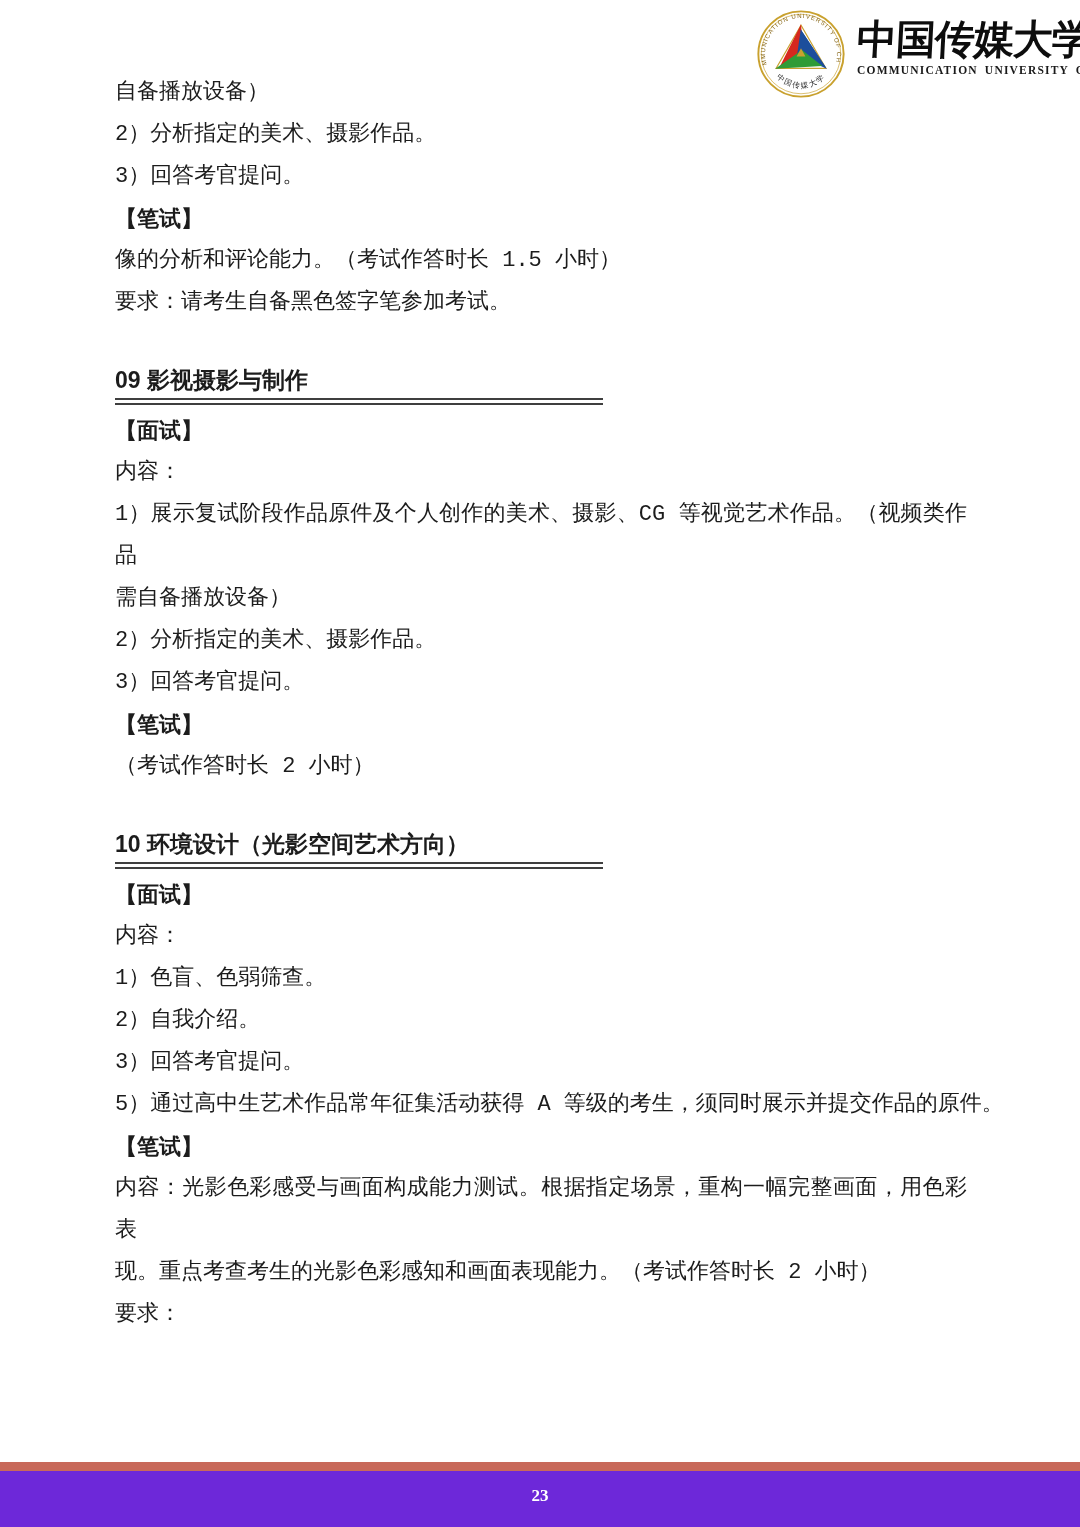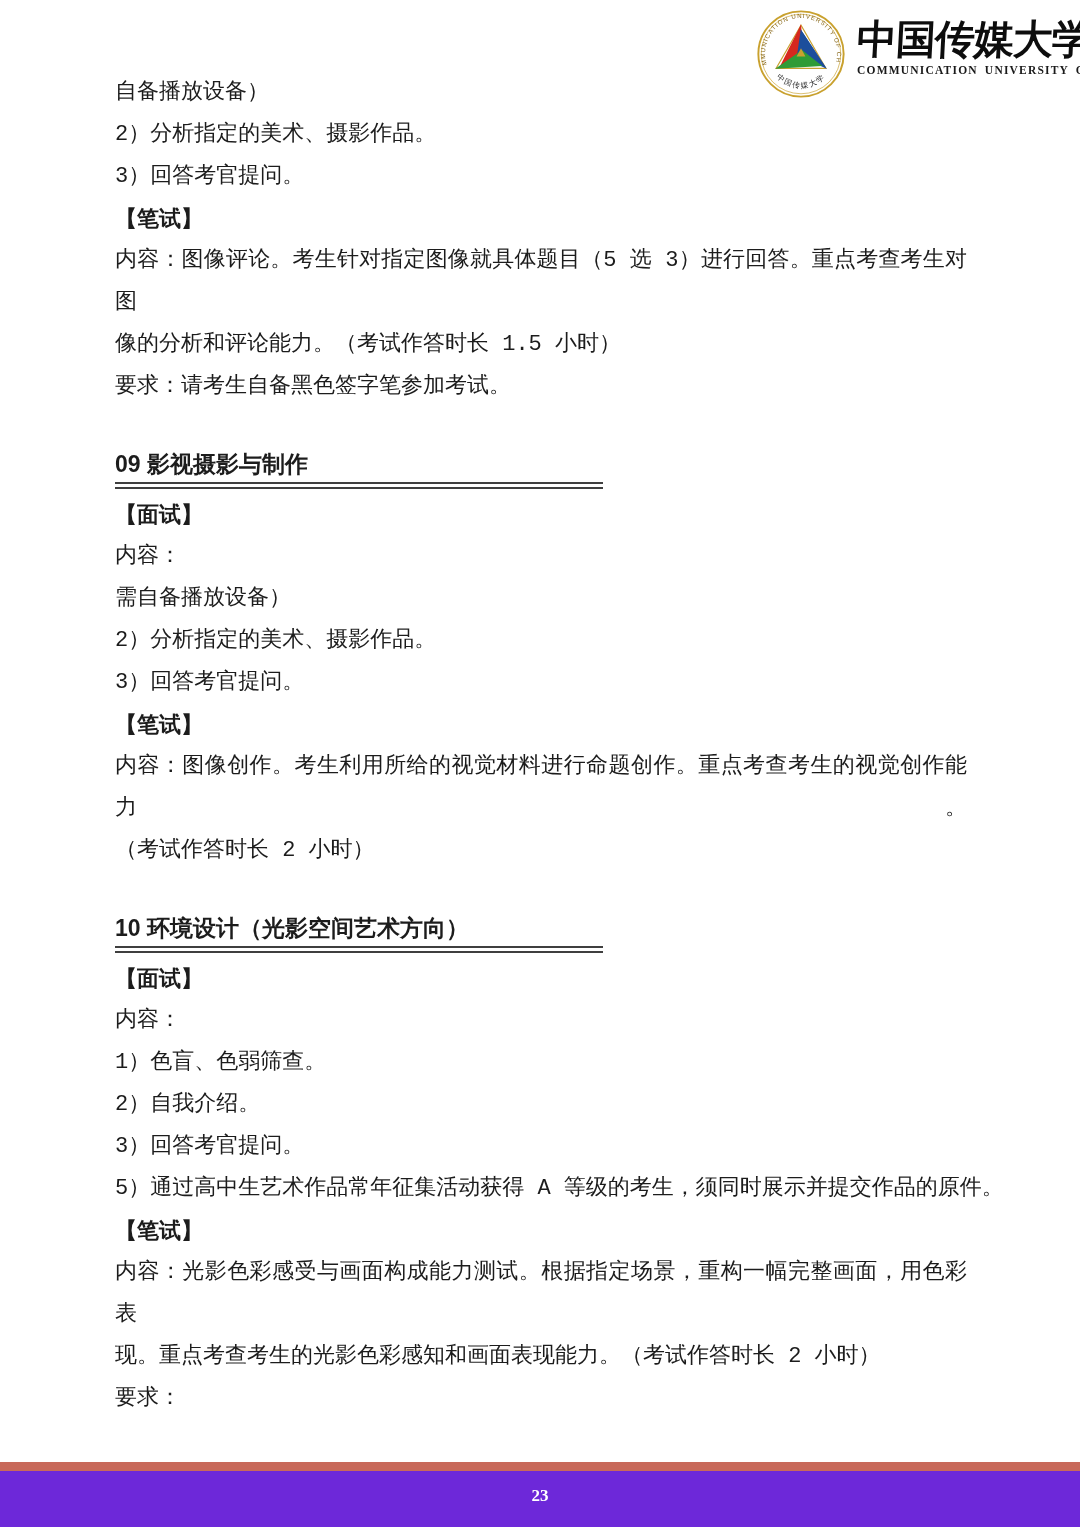--- a/index.html
+++ b/index.html
@@ -98,32 +98,31 @@
       <div class="calligraphy">中国传媒大学</div>
       <div class="eng-name">COMMUNICATION UNIVERSITY OF CHINA</div>
     </div>
   </div>
 
   <div id="doc-body">
       <div class="line">自备播放设备）</div>
       <div class="line">2）分析指定的美术、摄影作品。</div>
       <div class="line">3）回答考官提问。</div>
       <div class="line sub">【笔试】</div>
-      <div class="line fill">内容：图像评论。考生针对指定图像就具体题目（5 选 3）进行回答。重点考查考生对图</div>
       <div class="line">像的分析和评论能力。（考试作答时长 1.5 小时）</div>
       <div class="line">要求：请考生自备黑色签字笔参加考试。</div>
       <div class="section-heading">09 影视摄影与制作</div>
       <div class="heading-underline"></div>
       <div class="line sub">【面试】</div>
       <div class="line">内容：</div>
+      <div class="line fill">1）展示复试阶段作品原件及个人创作的美术、摄影、CG 等视觉艺术作品。（视频类作品</div>
       <div class="line">需自备播放设备）</div>
       <div class="line">2）分析指定的美术、摄影作品。</div>
       <div class="line">3）回答考官提问。</div>
       <div class="line sub">【笔试】</div>
-      <div class="line fill">内容：图像创作。考生利用所给的视觉材料进行命题创作。重点考查考生的视觉创作能力。</div>
       <div class="line">（考试作答时长 2 小时）</div>
       <div class="section-heading">10 环境设计（光影空间艺术方向）</div>
       <div class="heading-underline"></div>
       <div class="line sub">【面试】</div>
       <div class="line">内容：</div>
       <div class="line">1）色盲、色弱筛查。</div>
       <div class="line">2）自我介绍。</div>
       <div class="line">3）回答考官提问。</div>
       <div class="line">5）通过高中生艺术作品常年征集活动获得 A 等级的考生，须同时展示并提交作品的原件。</div>
       <div class="line sub">【笔试】</div>

